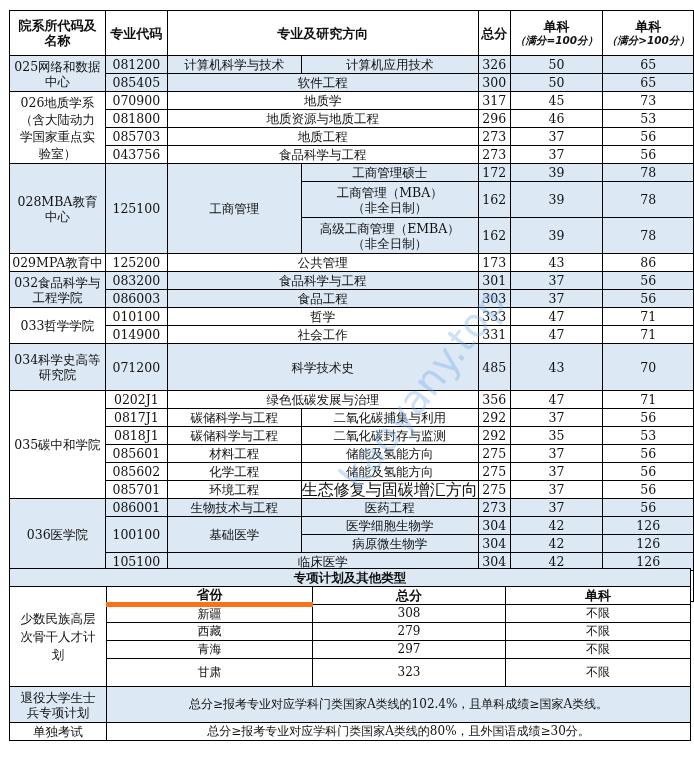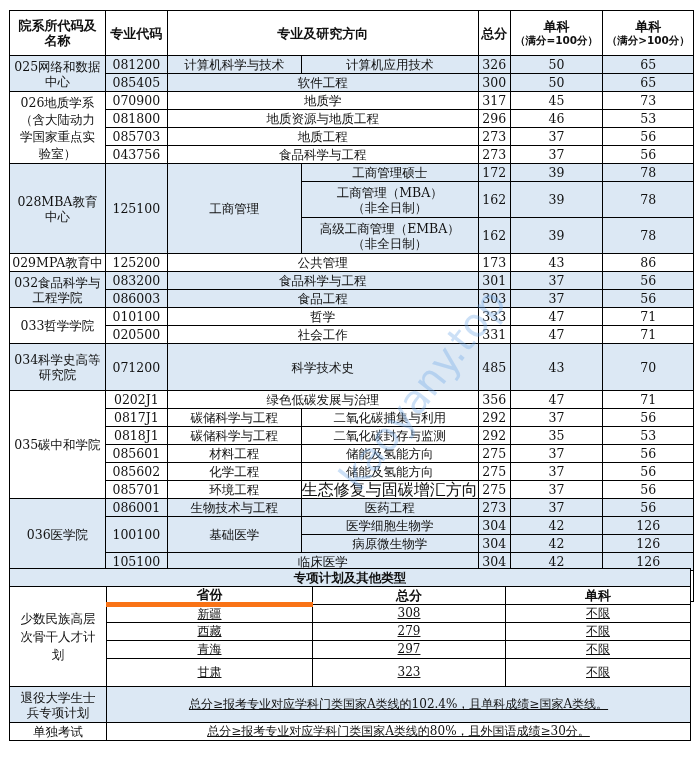--- a/index.html
+++ b/index.html
@@ -2,26 +2,26 @@
 <html><head>
 <meta charset="utf-8">
 <style>
   html,body{margin:0;padding:0;background:#fff;}
   body{width:694px;height:775px;position:relative;overflow:hidden;
        font-family:"DejaVu Serif","Liberation Serif",serif;color:#111;}
   table{position:absolute;left:9px;top:10px;border-collapse:collapse;table-layout:fixed;}
   td,th{border:1px solid #000;padding:0;text-align:center;vertical-align:middle;
         font-size:12.5px;line-height:15px;overflow:hidden;white-space:nowrap;}
   th{font-family:"DejaVu Sans","Liberation Sans",sans-serif;font-weight:bold;font-size:13px;}
-  th .sub{font-size:10.5px;display:block;line-height:13px;}
+  th .sub{font-size:10.5px;display:block;line-height:13px;font-style:italic;}
   .b{background:#dce8f4;}
   .w{background:#fff;}
   .wrap{white-space:normal;}
   .sec th{font-size:12.5px;}
-  .note{font-size:12px;text-decoration:underline;}
+  .note{font-size:12px;}
   .wm{position:absolute;pointer-events:none;color:#6fa8e8;opacity:.35;font-family:"DejaVu Sans",sans-serif;}
 </style>
 </head>
 <body>
 
 <table>
   <colgroup>
     <col style="width:97px">
       <col style="width:64px">
       <col style="width:142px">
@@ -143,21 +143,21 @@
 
   <tr class="w" style="height:18px">
     <td rowspan="2">033哲学学院</td>
     <td>010100</td>
     <td colspan="2">哲学</td>
     <td>333</td>
     <td>47</td>
     <td>71</td>
   </tr>
   <tr class="w" style="height:18px">
-    <td>020500</td>
+    <td>014900</td>
     <td colspan="2">社会工作</td>
     <td>331</td>
     <td>47</td>
     <td>71</td>
   </tr>
 
   <tr class="b" style="height:36px">
     <td class="wrap" style="padding:8px 3px">034科学史高等研究院</td>
     <td>071200</td>
     <td colspan="2">科学技术史</td>

